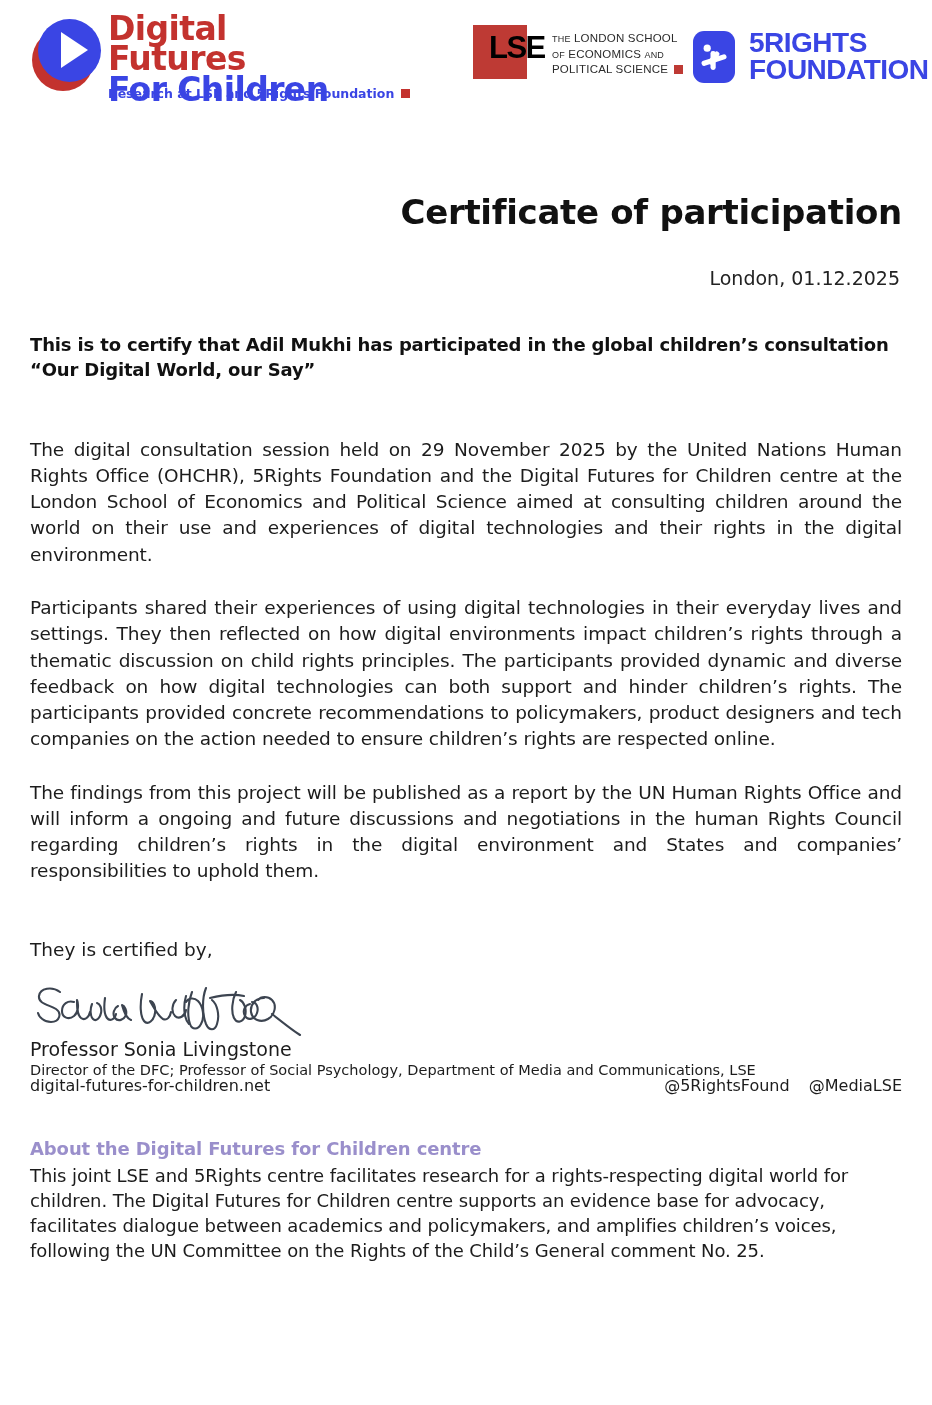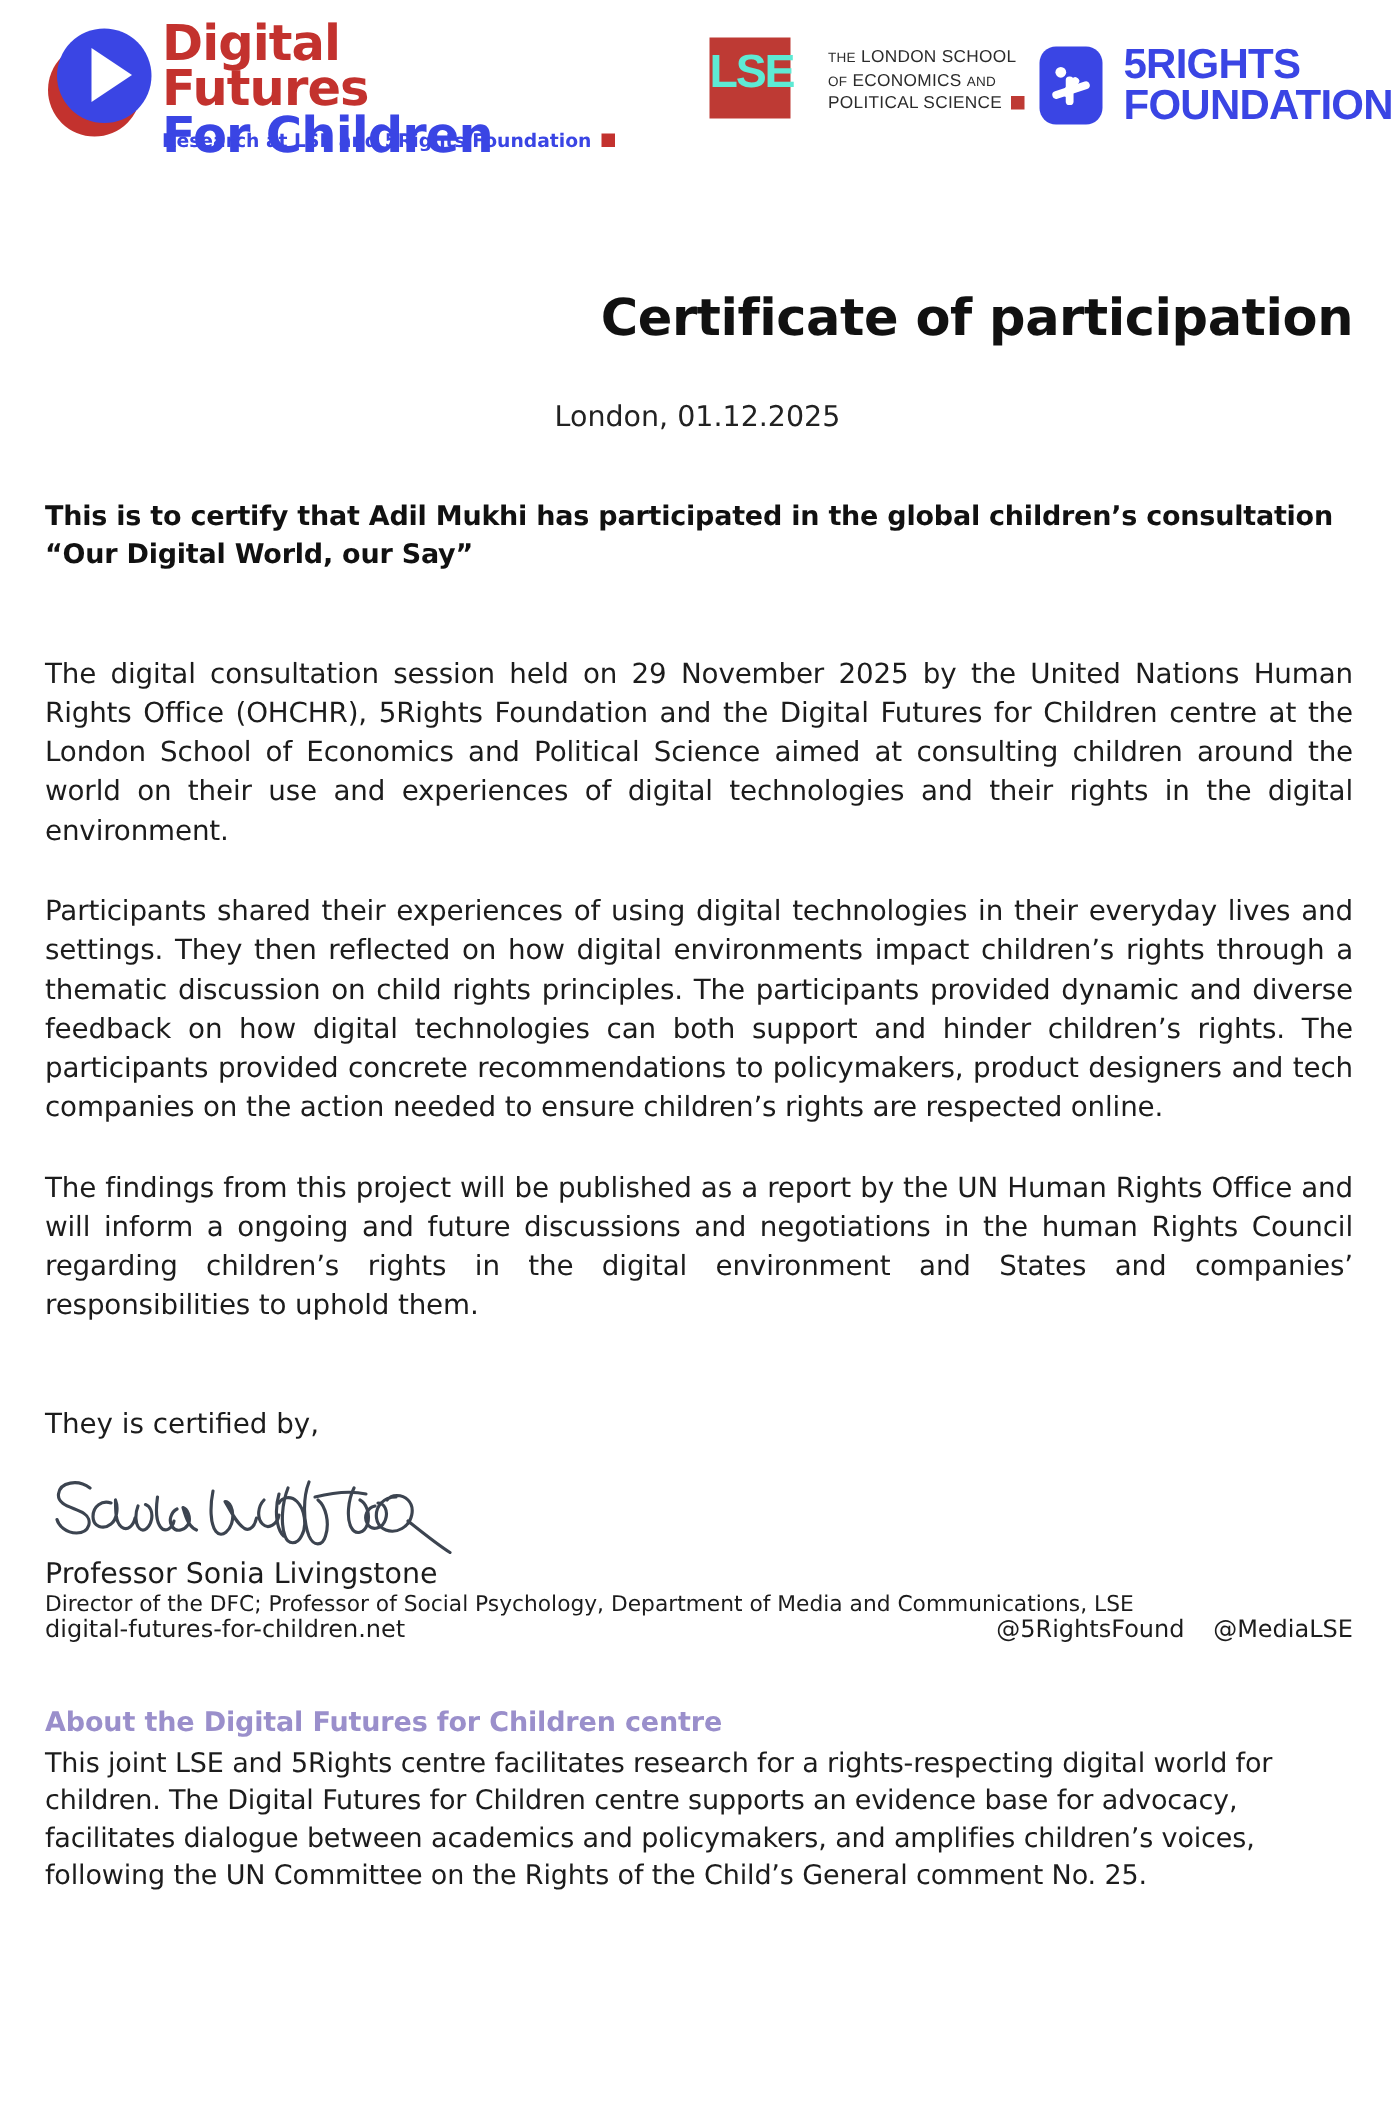--- a/index.html
+++ b/index.html
@@ -124,26 +124,27 @@
     height: 54px;
     background: #BE3A34;
     position: relative;
     flex: 0 0 auto;
   }
   .lse-box .lse-letters {
     position: absolute;
     left: 0; right: 0;
     top: 7px;
     text-align: center;
-    color: #5eead4;
+    color: #000000;
     font-family: "Liberation Sans", sans-serif;
     font-size: 31px;
     font-weight: 700;
     letter-spacing: -1.5px;
     line-height: 1;
+    padding-left: 16px;
   }
   .lse-text {
     margin-left: 25px;
     margin-top: 6px;
     font-family: "Liberation Sans", sans-serif;
     color: #2b2b2b;
     line-height: 1.35;
   }
   .lse-text .lse-row {
     font-size: 11.5px;
@@ -194,21 +195,21 @@
   .cert-title {
     text-align: right;
     font-size: 34px;
     font-weight: 700;
     color: #111111;
     margin-top: 68px;
     letter-spacing: -0.3px;
   }
 
   .place-date {
-    text-align: center;
+    text-align: right;
     font-size: 19px;
     color: #222222;
     margin-top: 35px;
     padding-right: 2px;
   }
 
   
   .lead {
     font-size: 18px;
     font-weight: 700;

